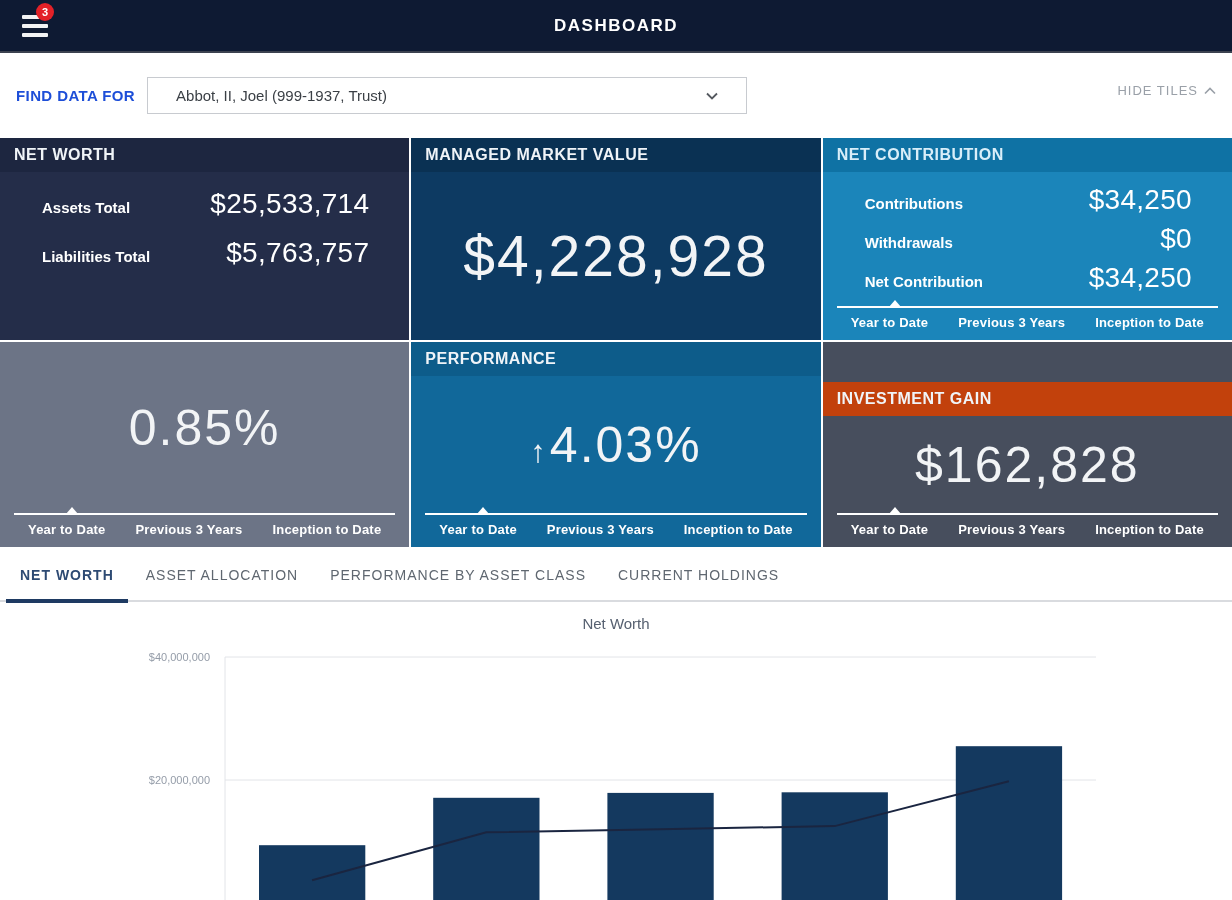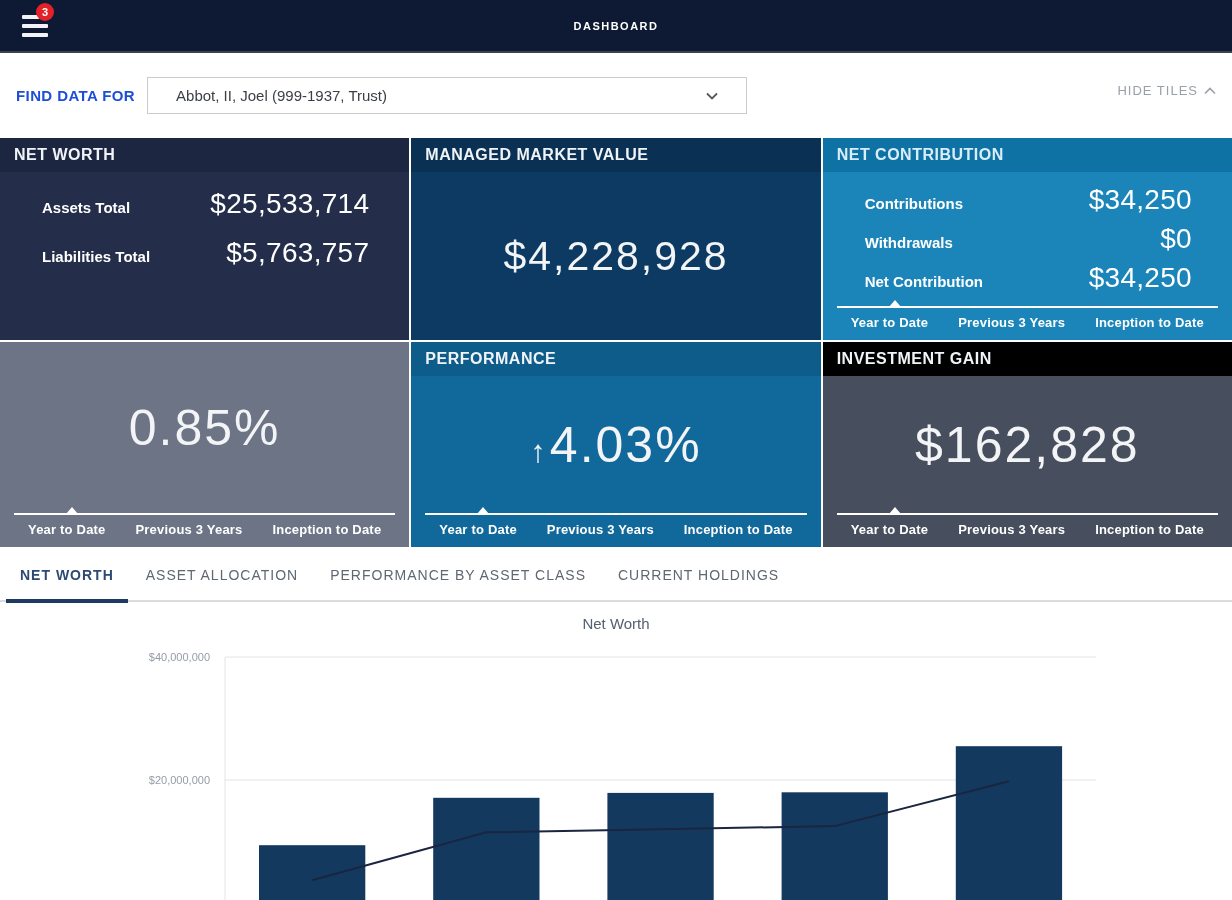--- a/index.html
+++ b/index.html
@@ -2,21 +2,21 @@
 <html><head>
 <meta charset="utf-8">
 <style>
   * { margin:0; padding:0; box-sizing:border-box; }
   html,body { width:1232px; height:900px; overflow:hidden; background:#fff;
     font-family:"Liberation Sans", sans-serif; }
 
   
   .topbar { height:53px; background:#0e1a33; border-bottom:2px solid #3c4250;
     position:relative; display:flex; align-items:center; justify-content:center; }
-  .topbar-title { color:#ffffff; font-size:11px; font-weight:bold; letter-spacing:1.5px; }
+  .topbar-title { color:#ffffff; font-size:17px; font-weight:bold; letter-spacing:1.5px; }
   .hamburger { position:absolute; left:22px; top:15px; width:26px; height:22px;
     display:flex; flex-direction:column; justify-content:space-between; cursor:pointer; }
   .hamburger span { display:block; height:4px; background:#f2f3f5; border-radius:1px; }
   .menu-badge { position:absolute; left:36px; top:3px; width:18px; height:18px;
     background:#e32128; border-radius:50%; color:#fff; font-size:11px; font-weight:bold;
     display:flex; align-items:center; justify-content:center; }
 
   
   .finder { height:85px; display:flex; align-items:center; padding:0 14px; position:relative; background:#fff; }
   .finder-label { color:#1d4ed8; font-size:15px; font-weight:600; letter-spacing:0.4px; margin:0 12px 0 2px; }
@@ -32,32 +32,32 @@
   .tiles { display:grid; grid-template-columns:1fr 1fr 1fr; grid-template-rows:202px 205px;
     gap:2px; background:#fff; }
   .tile { color:#fff; display:flex; flex-direction:column; overflow:hidden; }
   .tile-header { flex:0 0 34px; display:flex; align-items:center; padding:0 14px;
     font-size:16px; font-weight:600; letter-spacing:0.5px; color:#f0f4f8; }
   .tile.nw  { background:#242d49; } .tile.nw  .tile-header { background:#1d2640; }
   .tile.mmv { background:#0d3a62; } .tile.mmv .tile-header { background:#0a3153; }
   .tile.nc  { background:#1b85ba; } .tile.nc  .tile-header { background:#0f72a4; color:#d9eef9; }
   .tile.cr  { background:#6c7486; } .tile.cr  .tile-header { background:#5f6879; }
   .tile.perf{ background:#11689a; } .tile.perf .tile-header { background:#0d5c8a; }
-  .tile.ig  { background:#474e5d; } .tile.ig  .tile-header { background:#000000; }
+  .tile.ig  { background:#474e5d; } .tile.ig  .tile-header { background:#c2410c;margin-top:40px; }
 
   .kv-rows { padding:16px 40px 0 42px; }
   .kv-row { display:flex; justify-content:space-between; align-items:baseline; height:49px; }
   .tile.nc .kv-rows { padding-top:12px; }
   .tile.nc .kv-row { height:39px; }
   .kv-label { font-size:15px; font-weight:600; }
   .kv-value { font-size:28px; font-weight:400; letter-spacing:0.3px; }
 
   .tile-body { flex:1 1 auto; display:flex; align-items:center; justify-content:center; }
   .big-value { font-size:50px; font-weight:300; letter-spacing:2px; color:#f2f4f6; }
-  .tile.mmv .big-value { font-size:41px; }
+  .tile.mmv .big-value { font-size:57px; }
   .dir-arrow { font-size:0.62em; font-weight:400; vertical-align:baseline; margin-right:2px; }
 
   .period-tabs { flex:0 0 auto; padding:0 10px 10px; }
   .pt-rule { position:relative; border-top:2px solid #fff; margin:0 4px 7px; }
   .pt-tri { position:absolute; left:52px; top:-8px; width:0; height:0;
     border-left:6px solid transparent; border-right:6px solid transparent;
     border-bottom:7px solid #fff; }
   .pt-labels { display:flex; justify-content:space-between; padding:0 18px;
     font-size:13px; font-weight:600; letter-spacing:0.2px; }
   .pt-labels span { cursor:pointer; }

